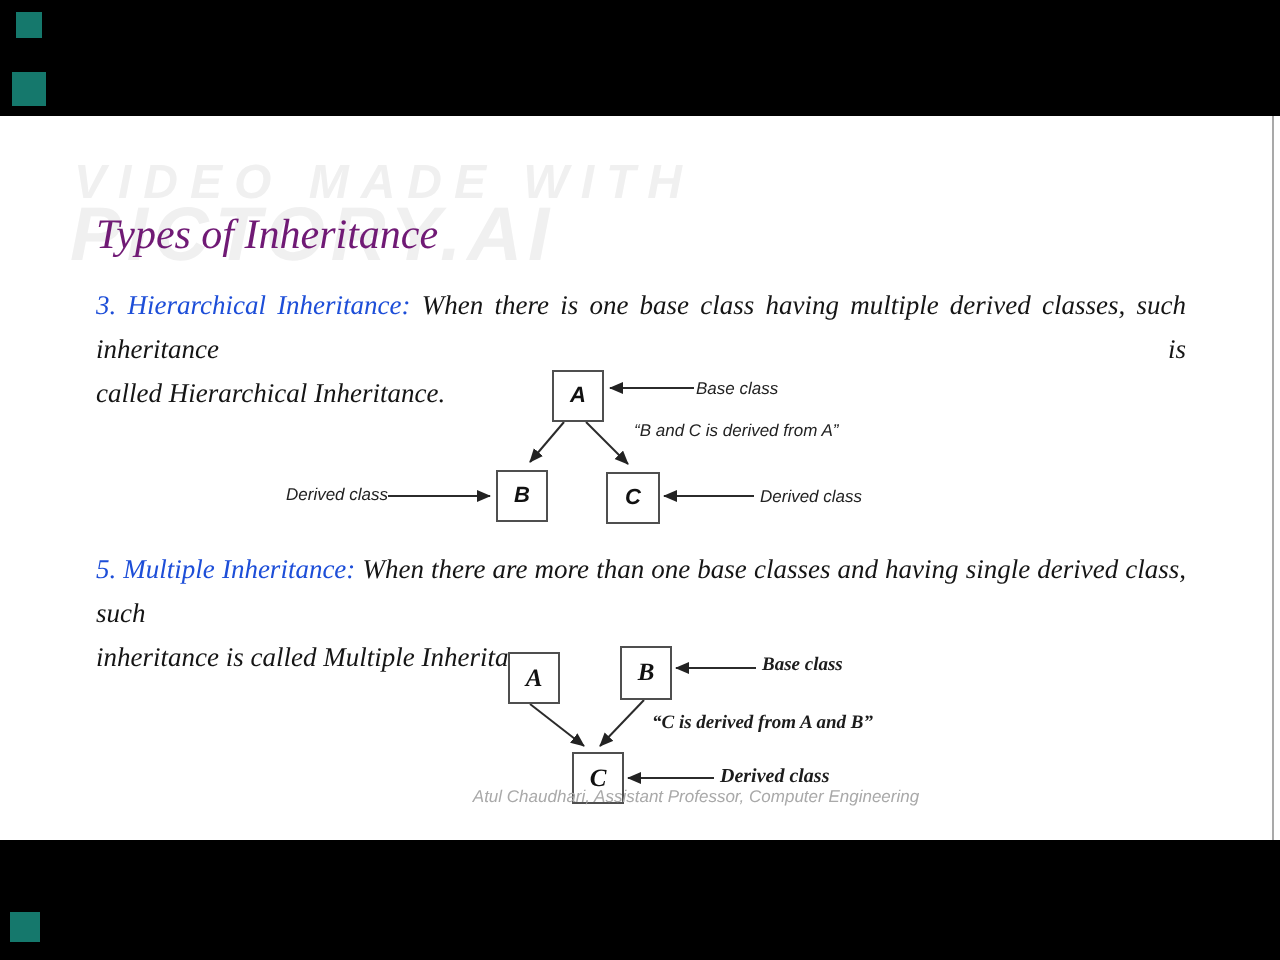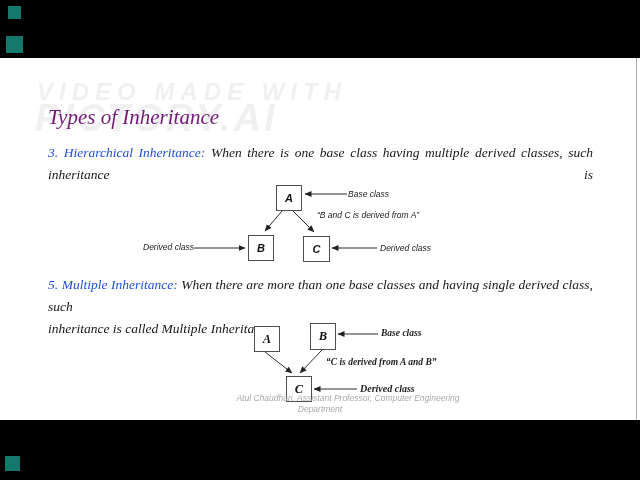--- a/index.html
+++ b/index.html
@@ -73,20 +73,21 @@
   <div class="teal-square sq3"></div>
   <div class="right-edge"></div>
 
   <div class="wm wm1">VIDEO MADE WITH</div>
   <div class="wm wm2">PICTORY.AI</div>
 
   <div class="slide-title">Types of Inheritance</div>
 
   <div class="sec sec3">
     <div class="jline"><span class="accent">3. Hierarchical Inheritance:</span> <span>When there is one base class having multiple derived classes, such inheritance is</span></div>
+    <div class="l2">called Hierarchical Inheritance.</div>
   </div>
 
   <div class="sec sec4">
     <div class="jline"><span class="accent">5. Multiple Inheritance:</span> <span>When there are more than one base classes and having single derived class, such</span></div>
     <div class="l2">inheritance is called Multiple Inheritance.</div>
   </div>
 
   <svg class="arrows" width="640" height="480" viewBox="0 0 640 480">
     <defs>
       <marker id="ah" markerWidth="8" markerHeight="8" refX="6.5" refY="3" orient="auto">
@@ -115,15 +116,14 @@
   <div class="dlabel lab-sans d1-derR">Derived class</div>
 
   <div class="dbox dbox-serif b2a">A</div>
   <div class="dbox dbox-serif b2b">B</div>
   <div class="dbox dbox-serif b2c">C</div>
   <div class="dlabel lab-serif d2-base">Base class</div>
   <div class="dlabel lab-serif d2-note">“C is derived from A and B”</div>
   <div class="dlabel lab-serif d2-der">Derived class</div>
 
   <div class="footer f1">Atul Chaudhari, Assistant Professor, Computer Engineering</div>
-  <div class="footer f2">Department</div>
 
 </div>
 
 </body></html>

